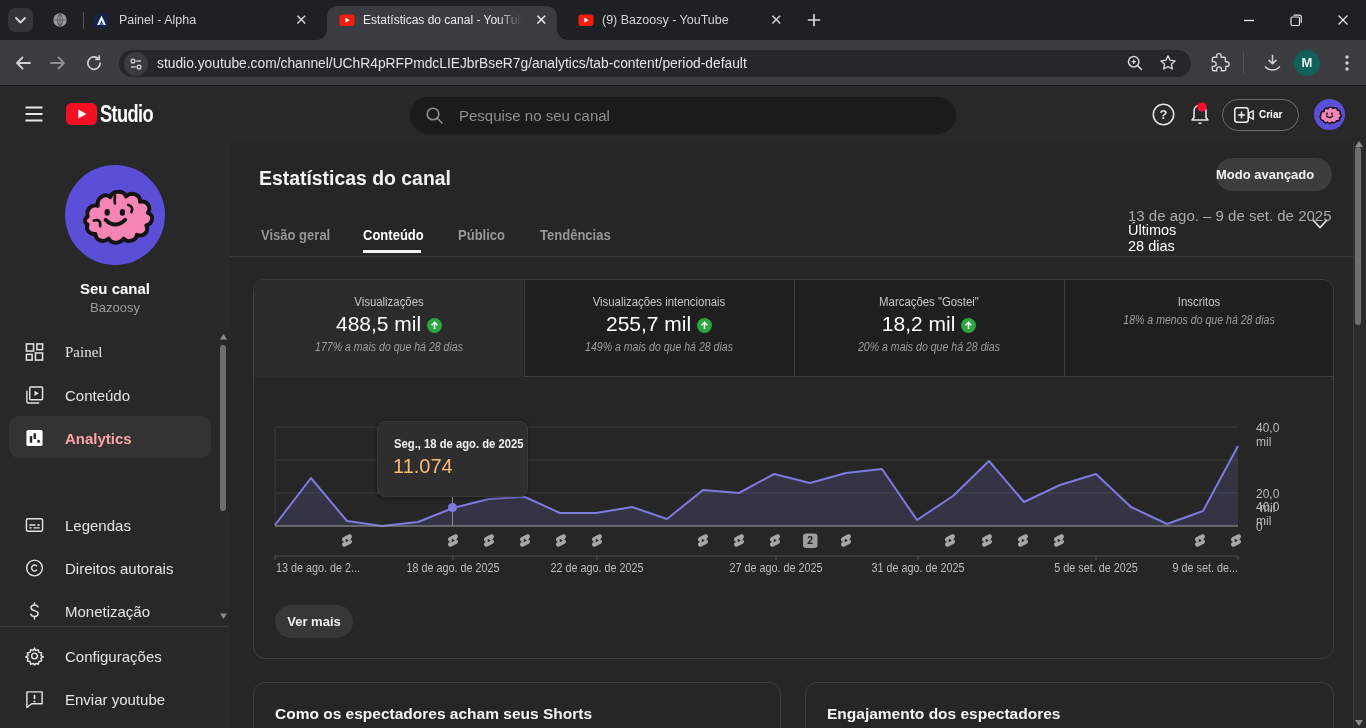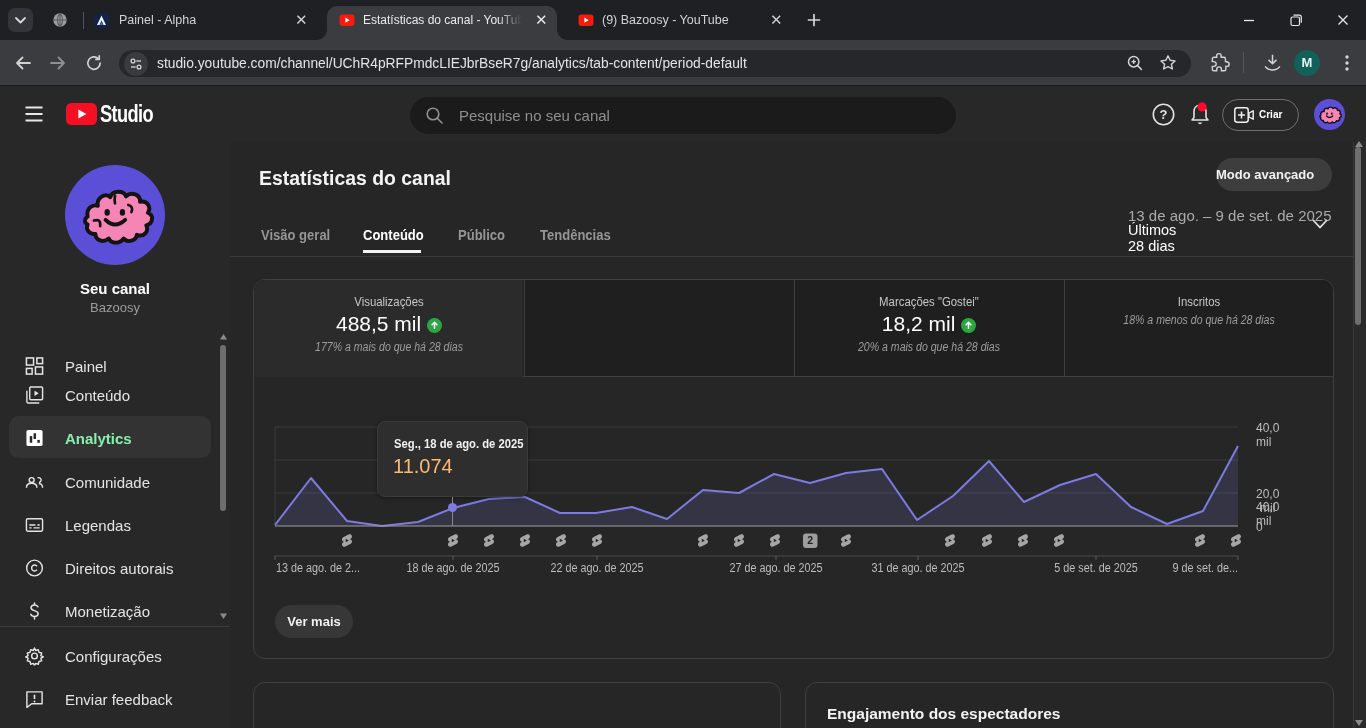--- a/index.html
+++ b/index.html
@@ -194,21 +194,21 @@
     <ellipse cx="45" cy="51.5" rx="3.4" ry="4.2" fill="#131313"></ellipse>
     <ellipse cx="64.5" cy="51.5" rx="3.4" ry="4.2" fill="#131313"></ellipse>
     <path d="M43 61 q12 12 25 0" fill="none" stroke="#131313" stroke-width="5" stroke-linecap="round"></path>
     </g>
   </svg>
   <div class="abs" style="left:0;top:280px;width:230px;text-align:center;font-size:15px;font-weight:bold;color:#fff;">Seu canal</div>
   <div class="abs" style="left:0;top:300px;width:230px;text-align:center;font-size:13px;color:#9b9b9b;">Bazoosy</div>
 
   <div class="abs" style="left:9px;top:416px;width:202px;height:42px;border-radius:10px;background:#333333;"></div>
 
-  <div class="abs menuitem" style="top:344px;">
+  <div class="abs menuitem" style="top:330px;font-family:Liberation Serif, serif;">
     <svg class="micon" viewBox="0 0 20 20">
         <g fill="none" stroke="#e4e4e4" stroke-width="1.6">
       <rect x="1.5" y="1.5" width="7.5" height="7.5"></rect>
           <rect x="12.5" y="1.5" width="6" height="6"></rect>
       <rect x="1.5" y="12.5" width="6" height="6"></rect>
           <rect x="11" y="11" width="7.5" height="7.5"></rect>
         </g>
     </svg>
     <div class="mlabel">Painel</div>
   </div>
@@ -220,31 +220,21 @@
     </svg>
     <div class="mlabel">Conteúdo</div>
   </div>
   <div class="abs menuitem" style="top:416px;">
     <svg class="micon" viewBox="0 0 20 20">
       <rect x="1.5" y="1.5" width="17" height="17" rx="2" fill="#fff"></rect>
       <rect x="5" y="8" width="2.6" height="7" fill="#282828"></rect>
       <rect x="9" y="5" width="2.6" height="6" fill="#282828"></rect>
       <rect x="13" y="12" width="2.6" height="3" fill="#282828"></rect>
     </svg>
-    <div class="mlabel" style="font-weight:bold;color:#86efac;">Analytics</div>
-  </div>
-  <div class="abs menuitem" style="top:460px;">
-    <svg class="micon" viewBox="0 0 20 20">
-        <g fill="none" stroke="#e4e4e4" stroke-width="1.5">
-      <circle cx="7" cy="8" r="2.6"></circle>
-          <path d="M1.5 16 c0-3 2.5-4.6 5.5-4.6 s5.5 1.6 5.5 4.6"></path>
-      <path d="M13.2 5.7 a2.6 2.6 0 1 1 1.5 4.9 M14.5 11.6 c2.5 0.3 4 1.9 4 4.4"></path>
-        </g>
-    </svg>
-    <div class="mlabel">Comunidade</div>
+    <div class="mlabel" style="font-weight:bold;color:#fca5a5;">Analytics</div>
   </div>
   <div class="abs menuitem" style="top:503px;">
     <svg class="micon" viewBox="0 0 20 20">
       <rect x="1.5" y="3.5" width="17" height="13" rx="1.5" fill="none" stroke="#e4e4e4" stroke-width="1.5"></rect>
       <path d="M4.5 10 H11 M13 10 H15.5 M4.5 13 H7 M9 13 H15.5" stroke="#e4e4e4" stroke-width="1.5"></path>
     </svg>
     <div class="mlabel">Legendas</div>
   </div>
   <div class="abs menuitem" style="top:546px;">
     <svg class="micon" viewBox="0 0 20 20">
@@ -266,21 +256,21 @@
       <path d="M10 1.6 l1.2 2.6 2.8 -0.9 0.7 2.9 2.9 0.7 -0.9 2.8 2.6 1.3 -2.6 1.3 0.9 2.8 -2.9 0.7 -0.7 2.9 -2.8 -0.9 -1.2 2.6 -1.2 -2.6 -2.8 0.9 -0.7 -2.9 -2.9 -0.7 0.9 -2.8 -2.6 -1.3 2.6 -1.3 -0.9 -2.8 2.9 -0.7 0.7 -2.9 2.8 0.9 z" fill="none" stroke="#e4e4e4" stroke-width="1.5" stroke-linejoin="round"></path>
     </svg>
     <div class="mlabel">Configurações</div>
   </div>
   <div class="abs menuitem" style="top:677px;">
     <svg class="micon" viewBox="0 0 20 20">
       <path d="M2 2.5 H18 V15 H7 L2 19 Z" fill="none" stroke="#e4e4e4" stroke-width="1.5" stroke-linejoin="round"></path>
       <path d="M10 5.5 V10" stroke="#e4e4e4" stroke-width="1.7"></path>
         <circle cx="10" cy="12.6" r="1" fill="#e4e4e4"></circle>
     </svg>
-    <div class="mlabel">Enviar feedback</div>
+    <div class="mlabel">Enviar youtube</div>
   </div>
 
   <svg class="abs" style="left:219px;top:333px" width="9" height="8" viewBox="0 0 9 8">
       <path d="M4.5 1 L8 6.5 H1 Z" fill="#8b8b8b"></path>
     </svg>
   <div class="abs" style="left:220px;top:345px;width:6px;height:166px;border-radius:3px;background:#6e6e6e;"></div>
   <svg class="abs" style="left:219px;top:612px" width="9" height="8" viewBox="0 0 9 8">
       <path d="M4.5 7 L8 1.5 H1 Z" fill="#8b8b8b"></path>
     </svg>
   <div class="abs" id="main"></div>
@@ -310,20 +300,28 @@
   <div class="abs" style="left:794px;top:280px;width:1px;height:97px;background:#3f3f3f;"></div>
   <div class="abs" style="left:1064px;top:280px;width:1px;height:97px;background:#3f3f3f;"></div>
 
   <div class="abs metric" style="left:254px;width:270px;">
     <div class="m1">Visualizações</div>
     <div class="m2">488,5 mil <span class="up"><svg width="15" height="15" viewBox="0 0 15 15">
             <circle cx="7.5" cy="7.5" r="7.5" fill="#2ba640"></circle>
             <path d="M7.5 11 V4.5 M4.6 7.2 L7.5 4.3 L10.4 7.2" stroke="#fff" stroke-width="1.5" fill="none"></path>
           </svg></span></div>
     <div class="m3">177% a mais do que há 28 dias</div>
+  </div>
+  <div class="abs metric" style="left:524px;width:270px;">
+    <div class="m1">Visualizações intencionais</div>
+    <div class="m2">255,7 mil <span class="up"><svg width="15" height="15" viewBox="0 0 15 15">
+            <circle cx="7.5" cy="7.5" r="7.5" fill="#2ba640"></circle>
+            <path d="M7.5 11 V4.5 M4.6 7.2 L7.5 4.3 L10.4 7.2" stroke="#fff" stroke-width="1.5" fill="none"></path>
+          </svg></span></div>
+    <div class="m3">149% a mais do que há 28 dias</div>
   </div>
   <div class="abs metric" style="left:794px;width:270px;">
     <div class="m1">Marcações "Gostei"</div>
     <div class="m2">18,2 mil <span class="up"><svg width="15" height="15" viewBox="0 0 15 15">
             <circle cx="7.5" cy="7.5" r="7.5" fill="#2ba640"></circle>
             <path d="M7.5 11 V4.5 M4.6 7.2 L7.5 4.3 L10.4 7.2" stroke="#fff" stroke-width="1.5" fill="none"></path>
           </svg></span></div>
     <div class="m3">20% a mais do que há 28 dias</div>
   </div>
   <div class="abs metric" style="left:1064px;width:270px;">
@@ -397,20 +395,21 @@
   <div class="abs xlab" style="left:597px;top:561px;transform:translateX(-50%) scaleX(0.9);">22 de ago. de 2025</div>
   <div class="abs xlab" style="left:776px;top:561px;transform:translateX(-50%) scaleX(0.9);">27 de ago. de 2025</div>
   <div class="abs xlab" style="left:918px;top:561px;transform:translateX(-50%) scaleX(0.9);">31 de ago. de 2025</div>
   <div class="abs xlab" style="left:1096px;top:561px;transform:translateX(-50%) scaleX(0.9);">5 de set. de 2025</div>
   <div class="abs xlab" style="left:1238px;top:561px;transform:translateX(-100%) scaleX(0.9);transform-origin:right;">9 de set. de...</div>
 
   <div class="abs" style="left:275px;top:605px;width:78px;height:33px;border-radius:17px;background:#373737;text-align:center;line-height:33px;font-size:13px;font-weight:bold;color:#f1f1f1;">Ver mais</div>
 
   <div class="abs card" style="left:253px;top:682px;width:528px;height:80px;"></div>
   <div class="abs card" style="left:805px;top:682px;width:529px;height:80px;"></div>
+  <div class="abs" style="left:275px;top:705px;font-size:15.5px;font-weight:bold;color:#f3f3f3;">Como os espectadores acham seus Shorts</div>
   <div class="abs" style="left:827px;top:705px;font-size:15.5px;font-weight:bold;color:#f3f3f3;">Engajamento dos espectadores</div>
 
   <svg class="abs" style="left:1354px;top:140px" width="10" height="8" viewBox="0 0 10 8">
       <path d="M5 1 L9 7 H1 Z" fill="#8b8b8b"></path>
     </svg>
   <div class="abs" style="left:1355px;top:147px;width:6px;height:178px;border-radius:3px;background:#6e6e6e;"></div>
   <svg class="abs" style="left:1354px;top:719px" width="10" height="8" viewBox="0 0 10 8">
       <path d="M5 7 L9 1 H1 Z" fill="#8b8b8b"></path>
     </svg>
 </div>

